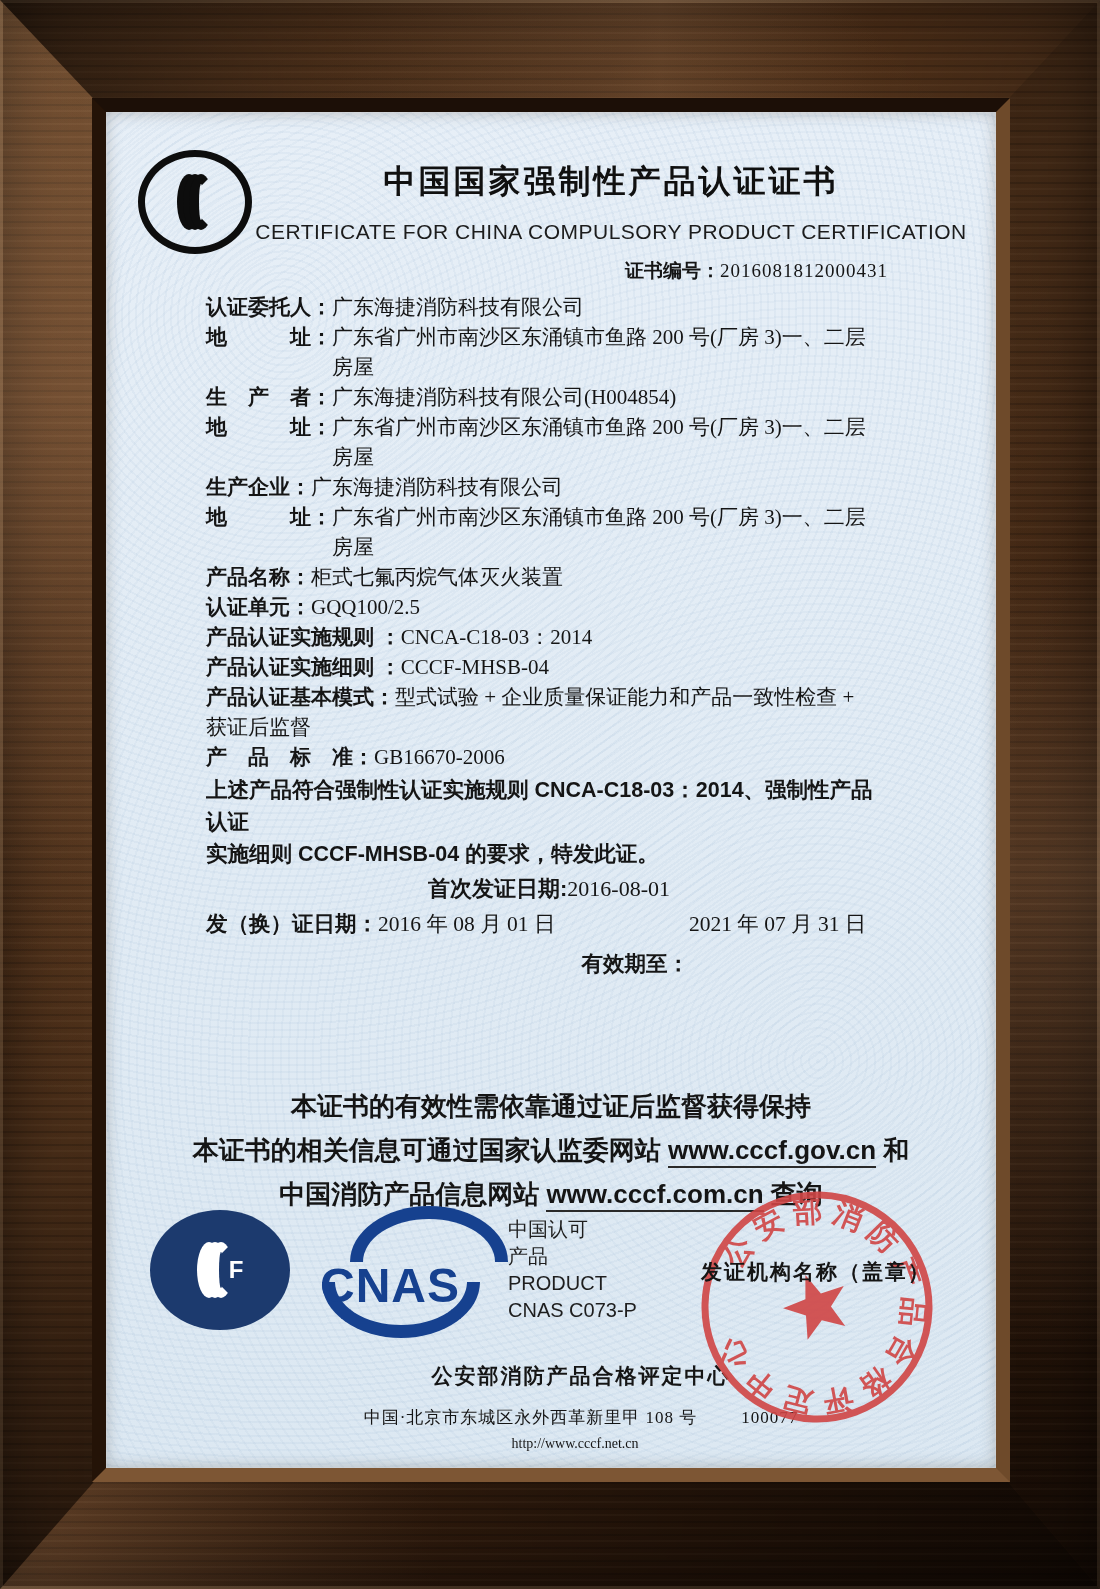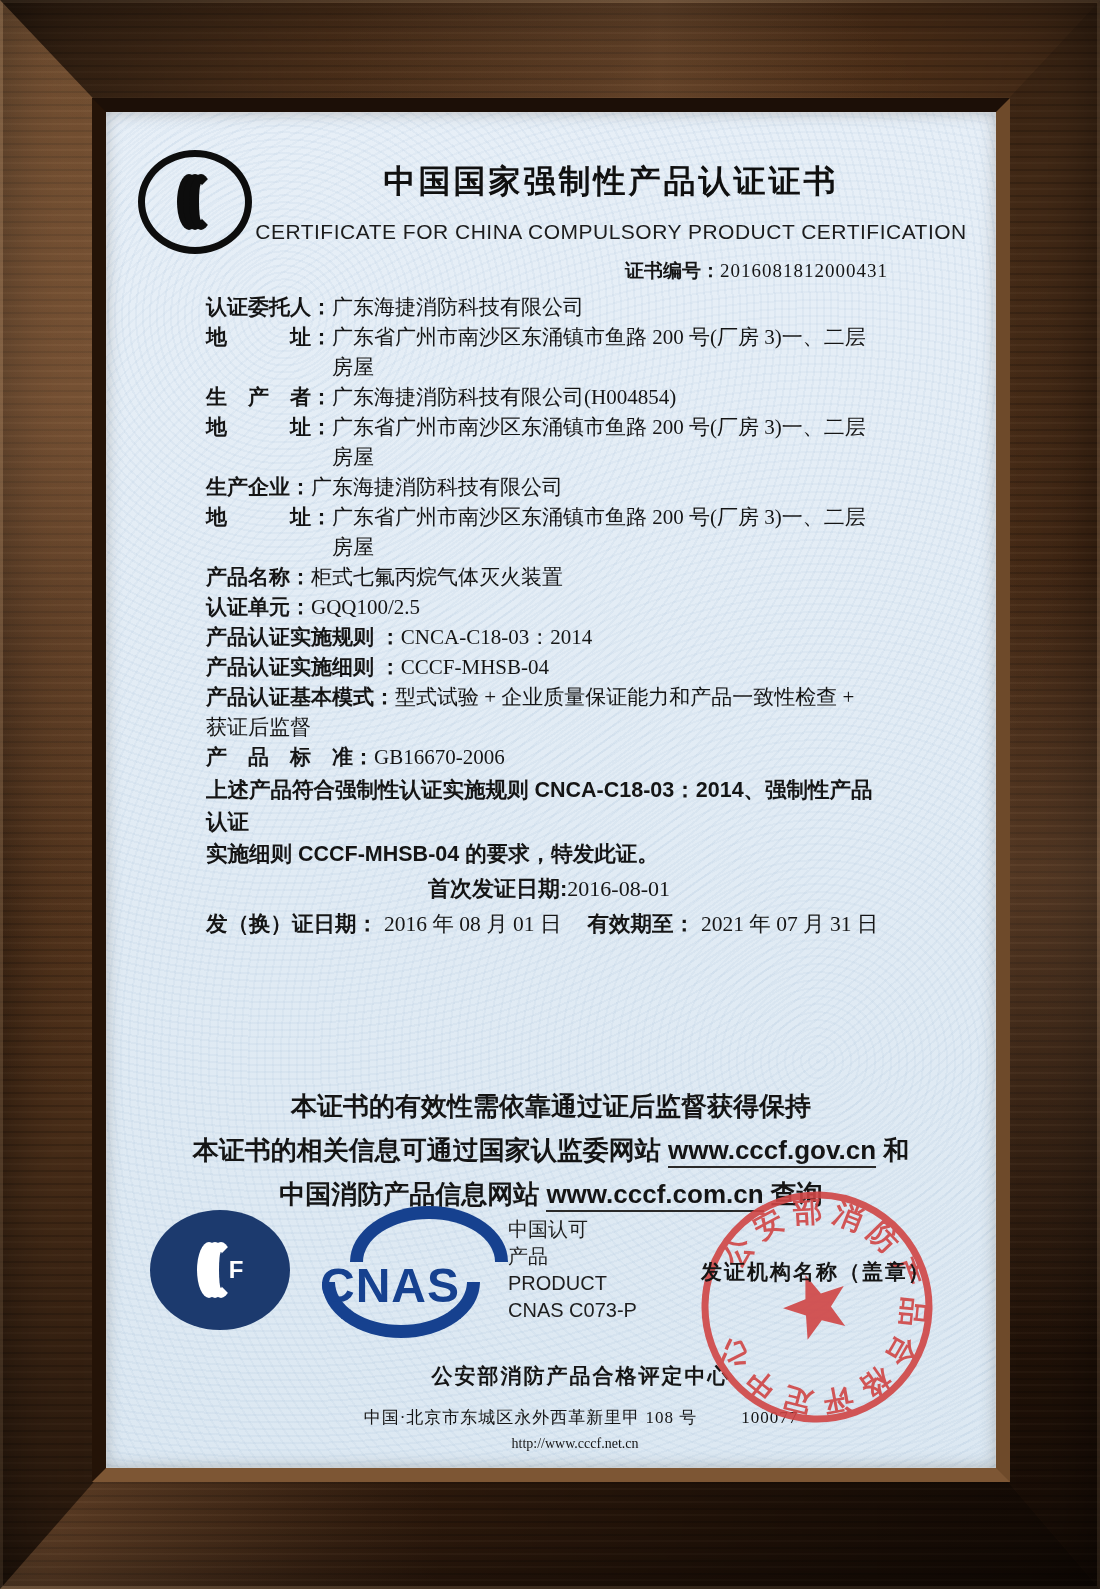--- a/index.html
+++ b/index.html
@@ -58,22 +58,22 @@
   .frow{display:flex;line-height:30px;}
   .frow .lab{font-weight:700;white-space:pre;flex:0 0 auto;}
   .frow .val{font-family:"Liberation Serif",serif;white-space:pre-line;}
   .frow.indent{margin-left:70px;}
   .frow.wide{display:block;}
   .frow.wide .lab,.frow.wide .val{display:inline;}
   .stmt{font-weight:700;font-size:21.5px;line-height:32px;white-space:pre-line;margin-top:2px;}
   .first-issue{text-align:center;font-weight:700;font-size:22px;line-height:34px;margin-top:2px;}
   .first-issue .dt{font-family:"Liberation Serif",serif;font-weight:400;}
   .issue-row{display:flex;font-size:21.5px;line-height:36px;font-weight:700;}
-  .issue-row .dt{font-family:"Liberation Serif",serif;font-weight:400;margin-left:6px;}
-  .issue-row .lab2{margin-left:26px;}
+  .issue-row .dt{font-family:"Liberation Serif",serif;font-weight:400;}
+  .issue-row .lab2{margin-left:26px;margin-top:40px;}
 
   
   .notes{position:absolute;top:972px;left:0;right:0;text-align:center;
     font-weight:700;font-size:26px;line-height:44px;}
   .notes .lnk{border-bottom:2px solid #2a2a2a;padding-bottom:1px;}
 
   
   .cccf-logo{position:absolute;left:44px;top:1098px;width:140px;height:120px;background:#1c3a6e;
     border-radius:50%;display:flex;align-items:center;justify-content:center;}
   .cccf-logo .f-letter{color:#fff;font-weight:700;font-size:24px;margin-left:-4px;}

